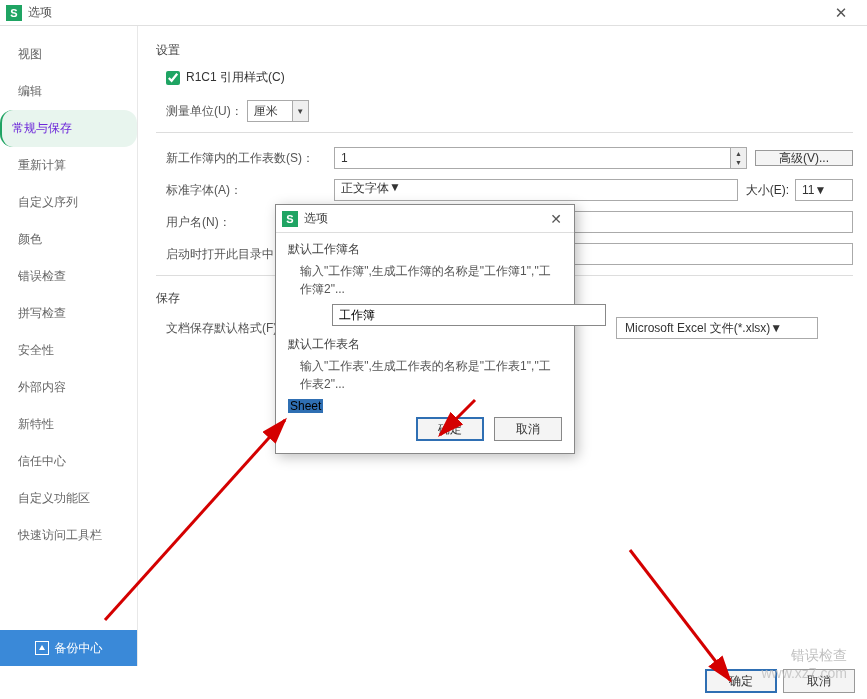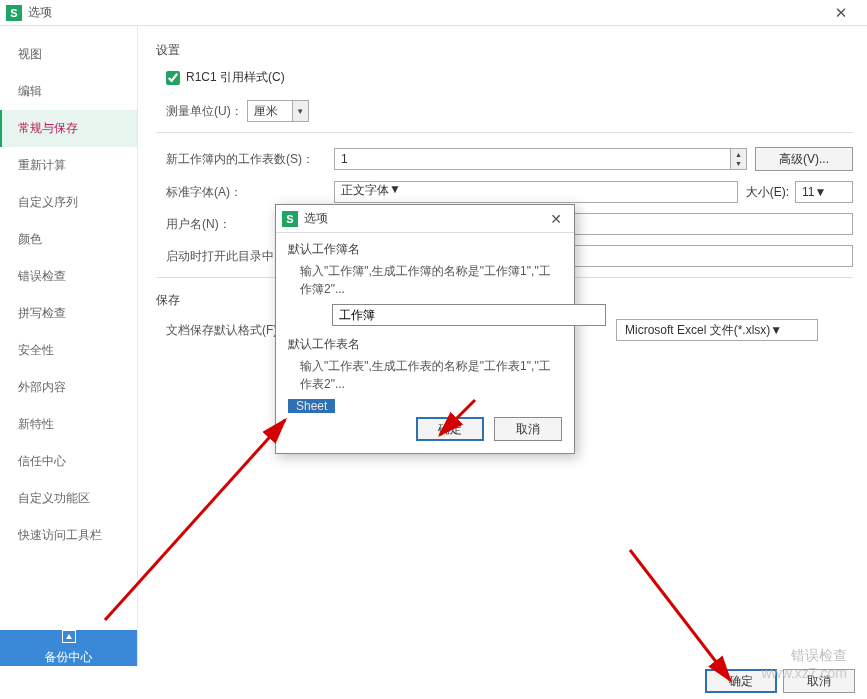--- a/index.html
+++ b/index.html
@@ -47,35 +47,35 @@
       padding-top: 10px;
     }
     .sidebar-item {
       padding: 10px 18px;
       color: #666;
       cursor: pointer;
       font-family: Liberation Serif, serif;
     }
     .sidebar-item.active {
       background: #e8f5ee;
-      color: #be185d;
+      color: #6d28d9;
       border-left: 2px solid #1fa463;
-      padding-left: 16px;
+      padding-left: 10px;
+      border-radius: 13px;
     }
     .sidebar-footer {
       margin-top: auto;
       background: #3a89d8;
       color: #fff;
       height: 36px;
       display: flex;
       align-items: center;
       justify-content: center;
       gap: 6px;
       cursor: pointer;
-      flex-direction: column;
     }
     .backup-icon {
       width: 14px; height: 14px;
       border: 1px solid #fff;
       display: inline-block;
       position: relative;
     }
     .backup-icon::before {
       content: "";
       position: absolute;
@@ -141,21 +141,21 @@
       border: none; border-top: 1px solid #ddd;
       margin: 8px 0 14px 0;
     }
     .wide-combo {
       border: 1px solid #aaa; background: #fff; height: 22px;
       flex: 1; padding: 0 18px 17px 6px; position: relative;
       display: flex; align-items: flex-start;
     }
     .btn-adv {
       border: 1px solid #999; background: #f4f4f4;
-      height: 24px; width: 98px; margin-left: 8px;
+      height: 16px; width: 98px; margin-left: 8px;
       display: flex; align-items: center; justify-content: center;
       cursor: pointer;
     }
     .size-label { margin: 0 6px 0 8px; }
     .size-field {
       border: 1px solid #aaa; height: 22px; width: 58px;
       padding: 0 16px 0 6px; position: relative;
       display: flex; align-items: center;
     }
     .format-combo {
@@ -188,21 +188,21 @@
     .inner-dialog .dlg-title .t { flex: 1; color: #444; }
     .inner-dialog .dlg-title .x { width: 24px; text-align: center; color: #555; cursor: pointer; font-size: 14px; }
     .inner-dialog .dlg-body { padding: 8px 12px 12px 12px; }
     .inner-dialog .grp-label { color: #444; margin-bottom: 4px; }
     .inner-dialog .help-text { color: #555; margin: 2px 0 6px 12px; line-height: 1.5; }
     .inner-dialog input.dlg-input {
       width: 100%; border: 1px solid #888; height: 22px;
       padding: 0 6px; margin-bottom: 10px; font-family: inherit; font-size: 12px; margin-left: 44px;
     }
     .inner-dialog .selected-text {
-      background: #2f6fb3; color: #e5e5e5; padding: 0 8px;
+      background: #2f6fb3; color: #000000; padding: 0 2px;
     }
     .inner-dialog .btn-row {
       display: flex; justify-content: flex-end; gap: 10px; margin-top: 4px;
     }
     .dlg-btn {
       border: 1px solid #888; background: #f4f4f4;
       height: 24px; width: 68px;
       display: flex; align-items: center; justify-content: center;
       cursor: pointer;
     }

